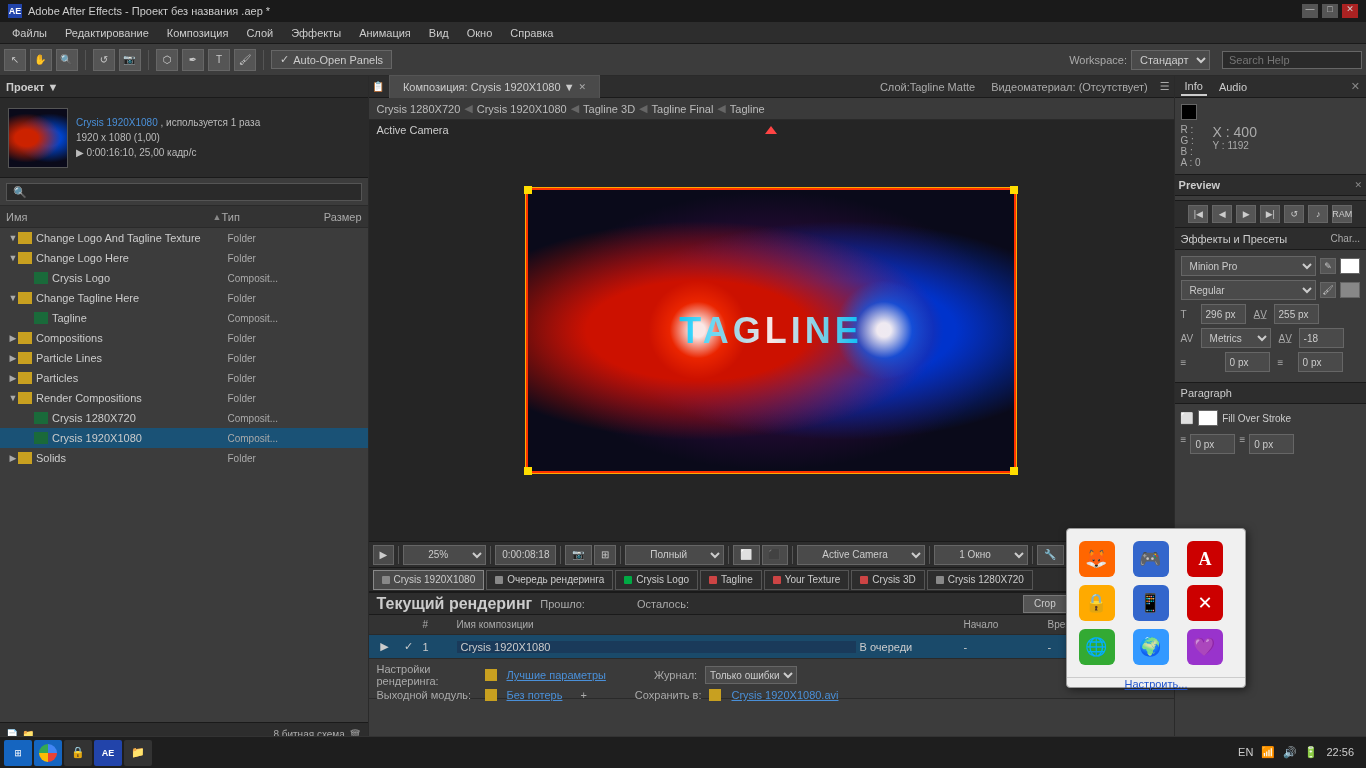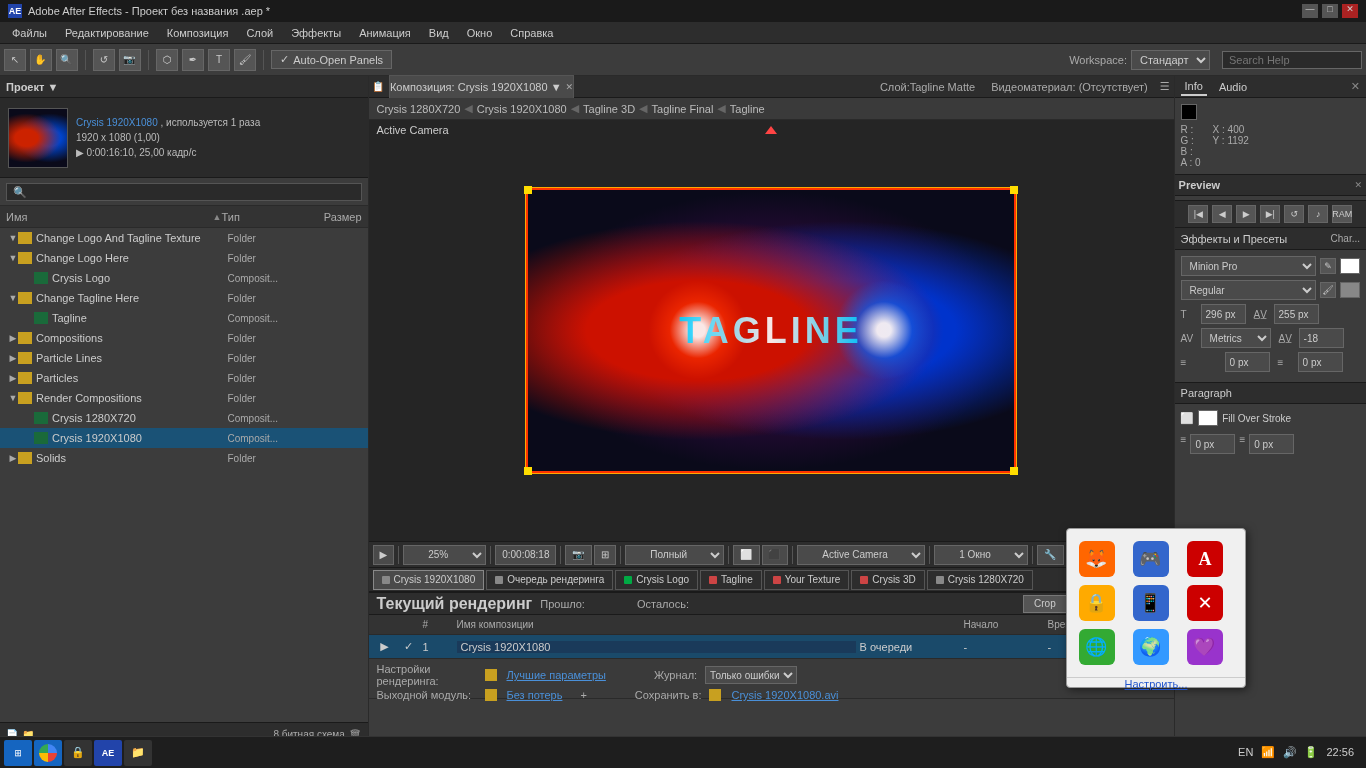--- a/index.html
+++ b/index.html
@@ -56,21 +56,21 @@
     .tree-item-size { width: 60px; font-size: 10px; color: #aaa; text-align: right; padding-right: 6px; }
     .expand-arrow { width: 10px; text-align: center; font-size: 9px; color: #aaa; }
 
     #project-bottom { height: 24px; background: #2d2d2d; display: flex; align-items: center; padding: 0 6px; gap: 4px; border-top: 1px solid #1a1a1a; font-size: 10px; color: #aaa; }
 
     
     #center-panel { flex: 1; display: flex; flex-direction: column; background: #3c3c3c; }
 
     
     #comp-header { height: 22px; background: #2d2d2d; display: flex; align-items: center; padding: 0 4px; gap: 4px; border-bottom: 1px solid #1a1a1a; }
-    .comp-tab { height: 24px; padding: 0 0; font-size: 11px; color: #ccc; display: flex; align-items: center; gap: 4px; cursor: pointer; background: #3c3c3c; border: 1px solid #555; }
+    .comp-tab { height: 24px; padding: 0 13px; font-size: 11px; color: #ccc; display: flex; align-items: center; gap: 4px; cursor: pointer; background: #3c3c3c; border: 1px solid #555; }
     .comp-tab.active { background: #4a4a4a; }
     .comp-tab-close { font-size: 9px; color: #aaa; }
 
     
     #breadcrumbs { height: 22px; background: #3a3a3a; display: flex; align-items: center; padding: 0 8px; gap: 4px; border-bottom: 1px solid #2a2a2a; font-size: 11px; color: #aaa; }
     .breadcrumb-item { cursor: pointer; color: #bbb; }
     .breadcrumb-sep { color: #666; }
 
     
     #viewport { flex: 1; background: #252525; display: flex; align-items: center; justify-content: center; position: relative; overflow: hidden; }
@@ -511,21 +511,21 @@
     <div id="info-content">
       <div style="display:flex;gap:12px;align-items:flex-start;">
         <div>
           <div class="color-swatch"></div>
           <div style="margin-top:4px;font-size:10px;color:#aaa;">R :</div>
           <div style="font-size:10px;color:#aaa;">G :</div>
           <div style="font-size:10px;color:#aaa;">B :</div>
           <div style="font-size:10px;color:#aaa;text-align:right;">A : 0</div>
         </div>
         <div>
-          <div style="font-size:10px;color:#aaa;margin-top:20px;">X : 400</div>
+          <div style="font-size:14px;color:#aaa;margin-top:20px;">X : 400</div>
           <div style="font-size:10px;color:#aaa;">Y : 1192</div>
         </div>
       </div>
     </div>
 
     <div style="background:#2d2d2d;height:22px;display:flex;align-items:center;padding:0 4px;border-top:1px solid #1a1a1a;border-bottom:1px solid #1a1a1a;">
       <span style="font-size:11px;color:#ccc;font-weight:bold;">Preview</span>
       <span style="margin-left:auto;cursor:pointer;color:#888;font-size:9px;">✕</span>
     </div>
     <div id="preview-controls">

